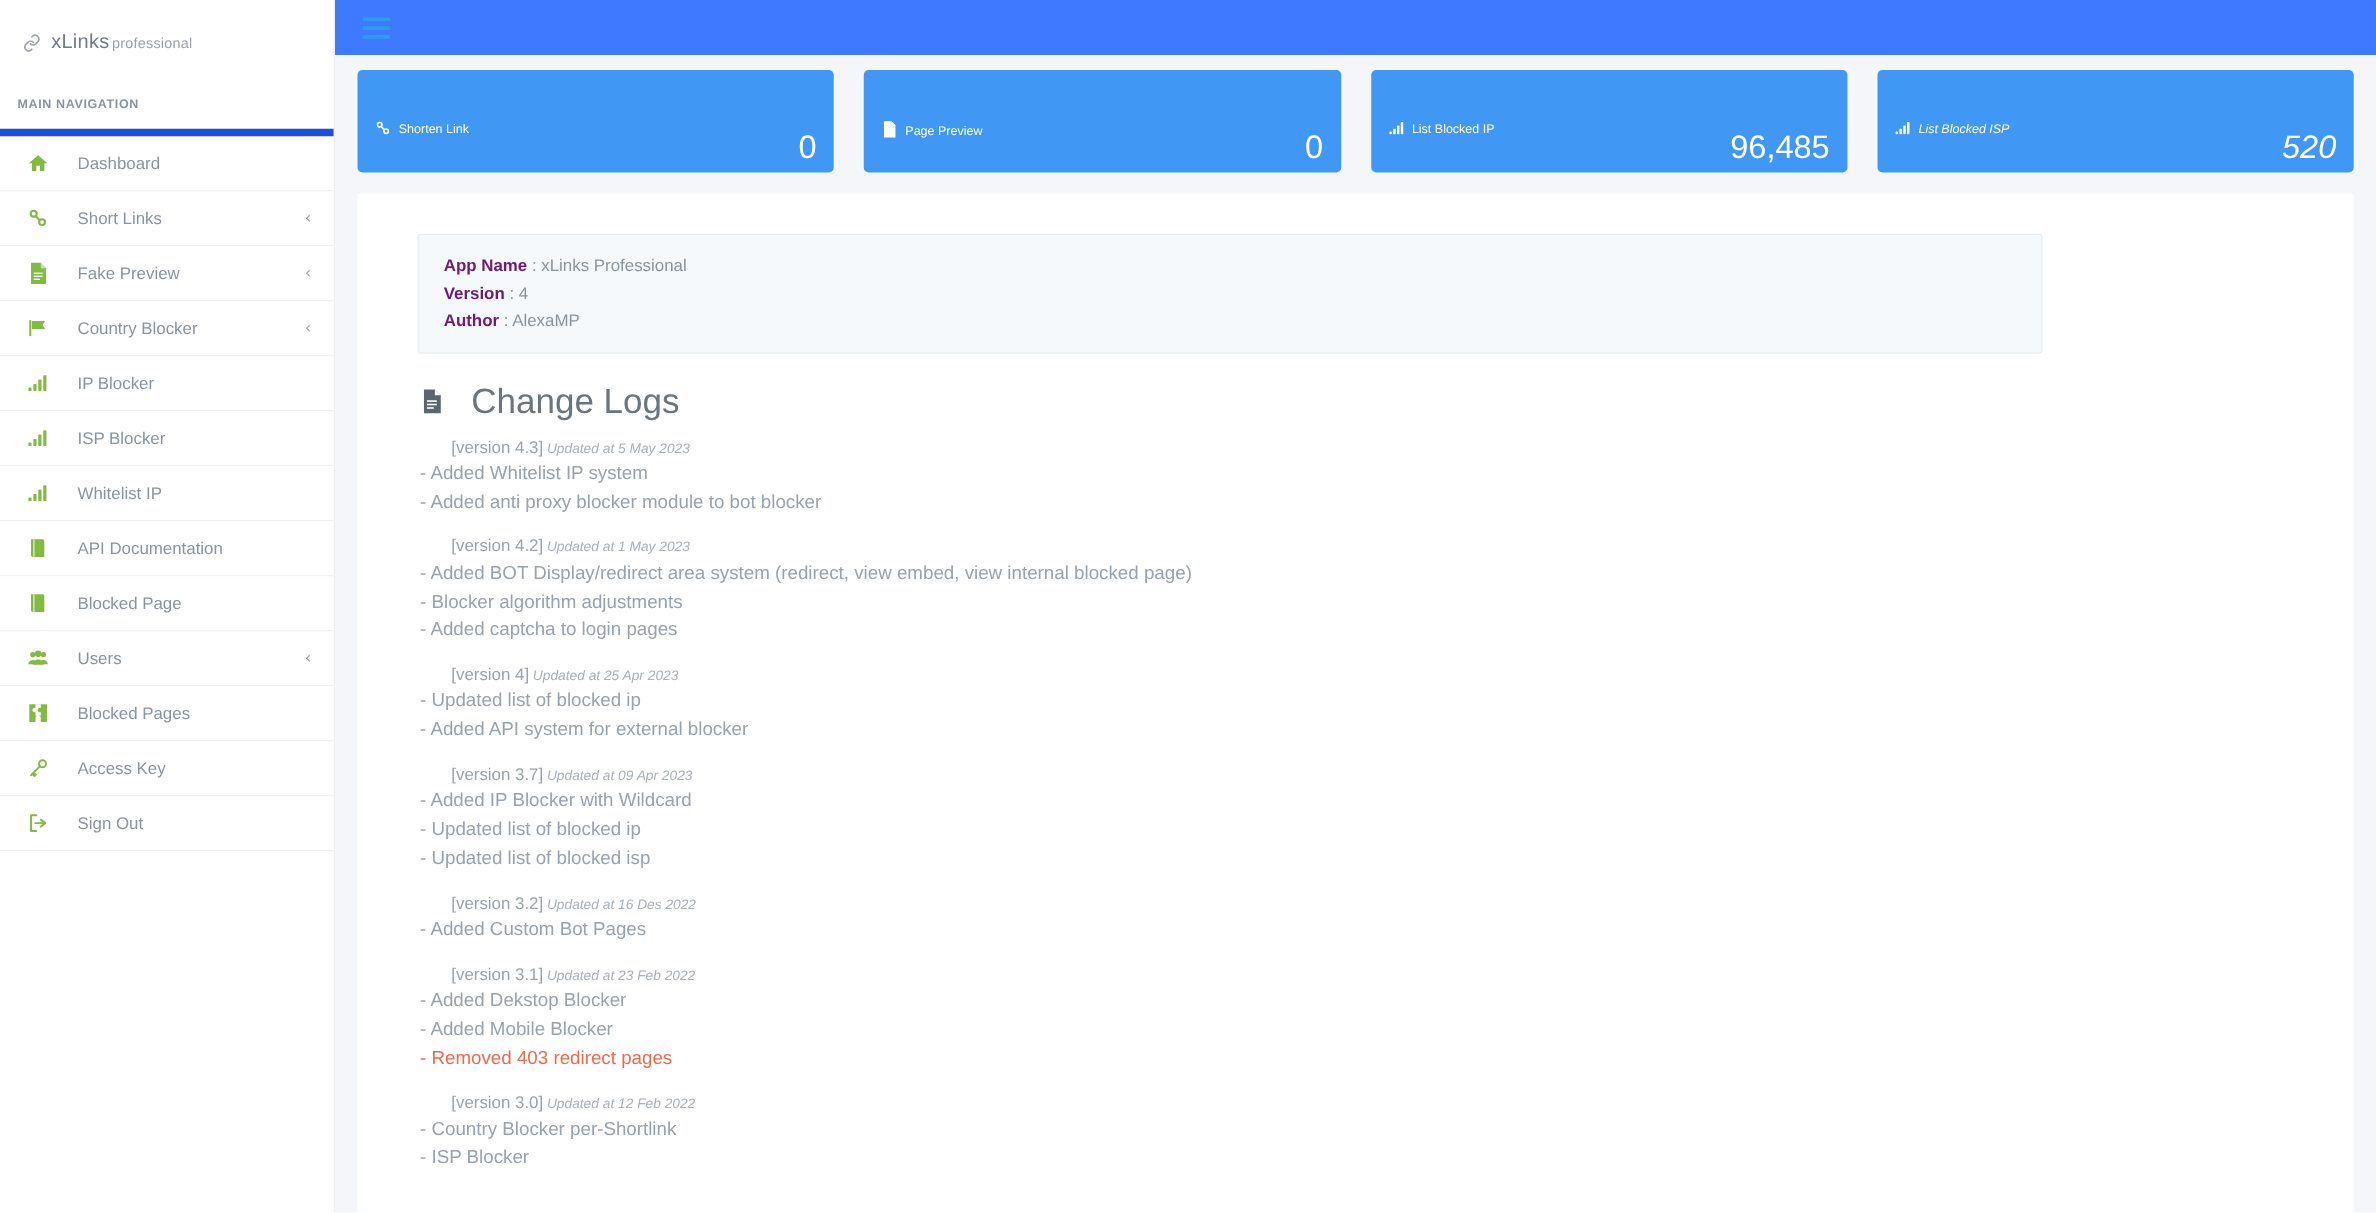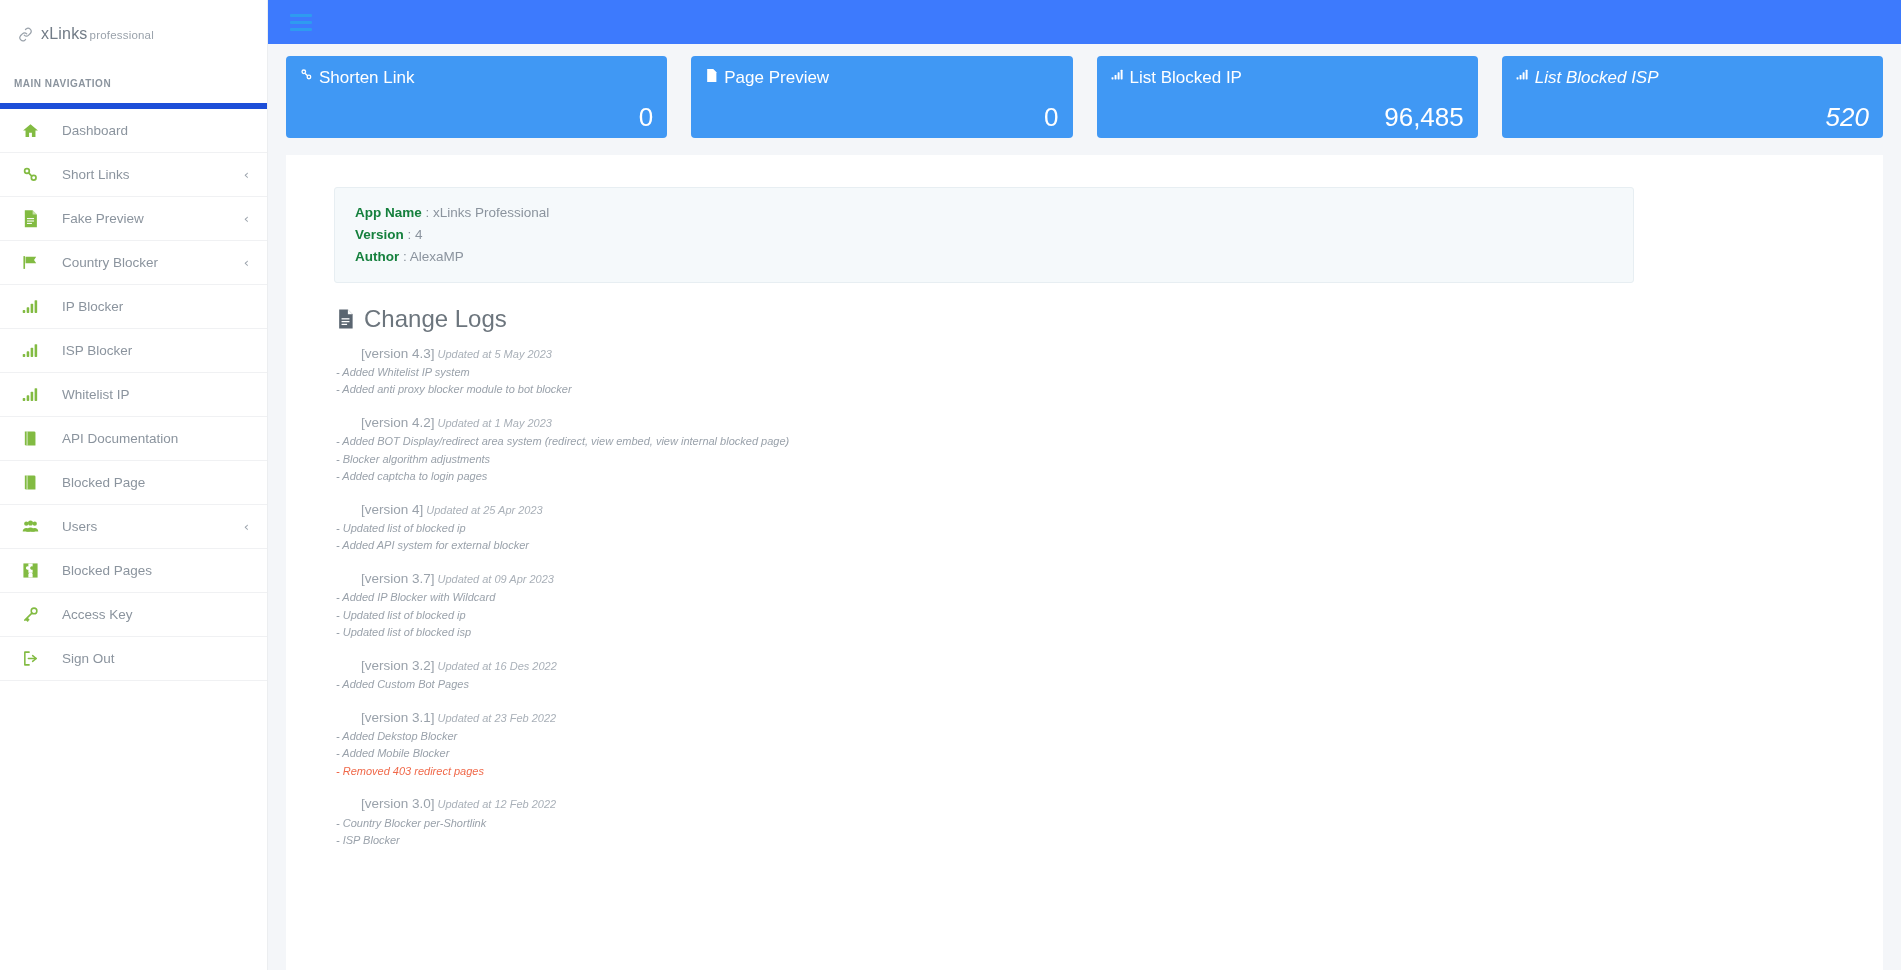--- a/index.html
+++ b/index.html
@@ -141,24 +141,25 @@
     height: 82px;
     background: #4098f4;
     border-radius: 4px;
     color: #ffffff;
     padding: 12px 14px 0 14px;
     box-sizing: border-box;
     position: relative;
     cursor: pointer;
   }
   .card-title {
-    font-size: 17px;
-    display: flex;
-    align-items: flex-start;
+    font-size: 10px;
+    display: flex;
+    align-items: flex-end;
     gap: 6px;
+    margin-top: 28px;
   }
   .card-icon {
     display: inline-flex;
     align-items: center;
     color: #ffffff;
   }
   .card-value {
     position: absolute;
     right: 14px;
     bottom: 8px;
@@ -179,28 +180,28 @@
     background: #f5f9fb;
     border: 1px solid #e7eef2;
     border-radius: 3px;
     padding: 14px 20px;
     color: #8b949e;
     font-size: 13.5px;
     line-height: 1.62;
     max-width: 1258px;
   }
   .infobox b {
-    color: #15803d;
+    color: #701a75;
   }
   .logs-title {
     display: flex;
     align-items: center;
-    gap: 9px;
+    gap: 22px;
     margin: 22px 0 12px 2px;
-    font-size: 24px;
+    font-size: 28px;
     color: #6c757d;
     font-weight: 400;
   }
   .logs-title-icon {
     color: #5a6570;
     display: inline-flex;
     align-items: center;
   }
   .log-block {
     margin-bottom: 17px;
@@ -212,25 +213,24 @@
     line-height: 1.28;
     margin-left: 25px;
   }
   .log-head .log-date {
     font-size: 11px;
     font-style: italic;
     color: #a9b0b8;
     margin-left: 3px;
   }
   .log-line {
-    font-size: 11px;
+    font-size: 15px;
     color: #9aa2ab;
     line-height: 1.32;
     padding-top: 3px;
-    font-style: italic;
   }
   .log-line.removed {
     color: #f0694a;
   }
 </style>
 </head>
 <body>
 
 <div class="app">
 

